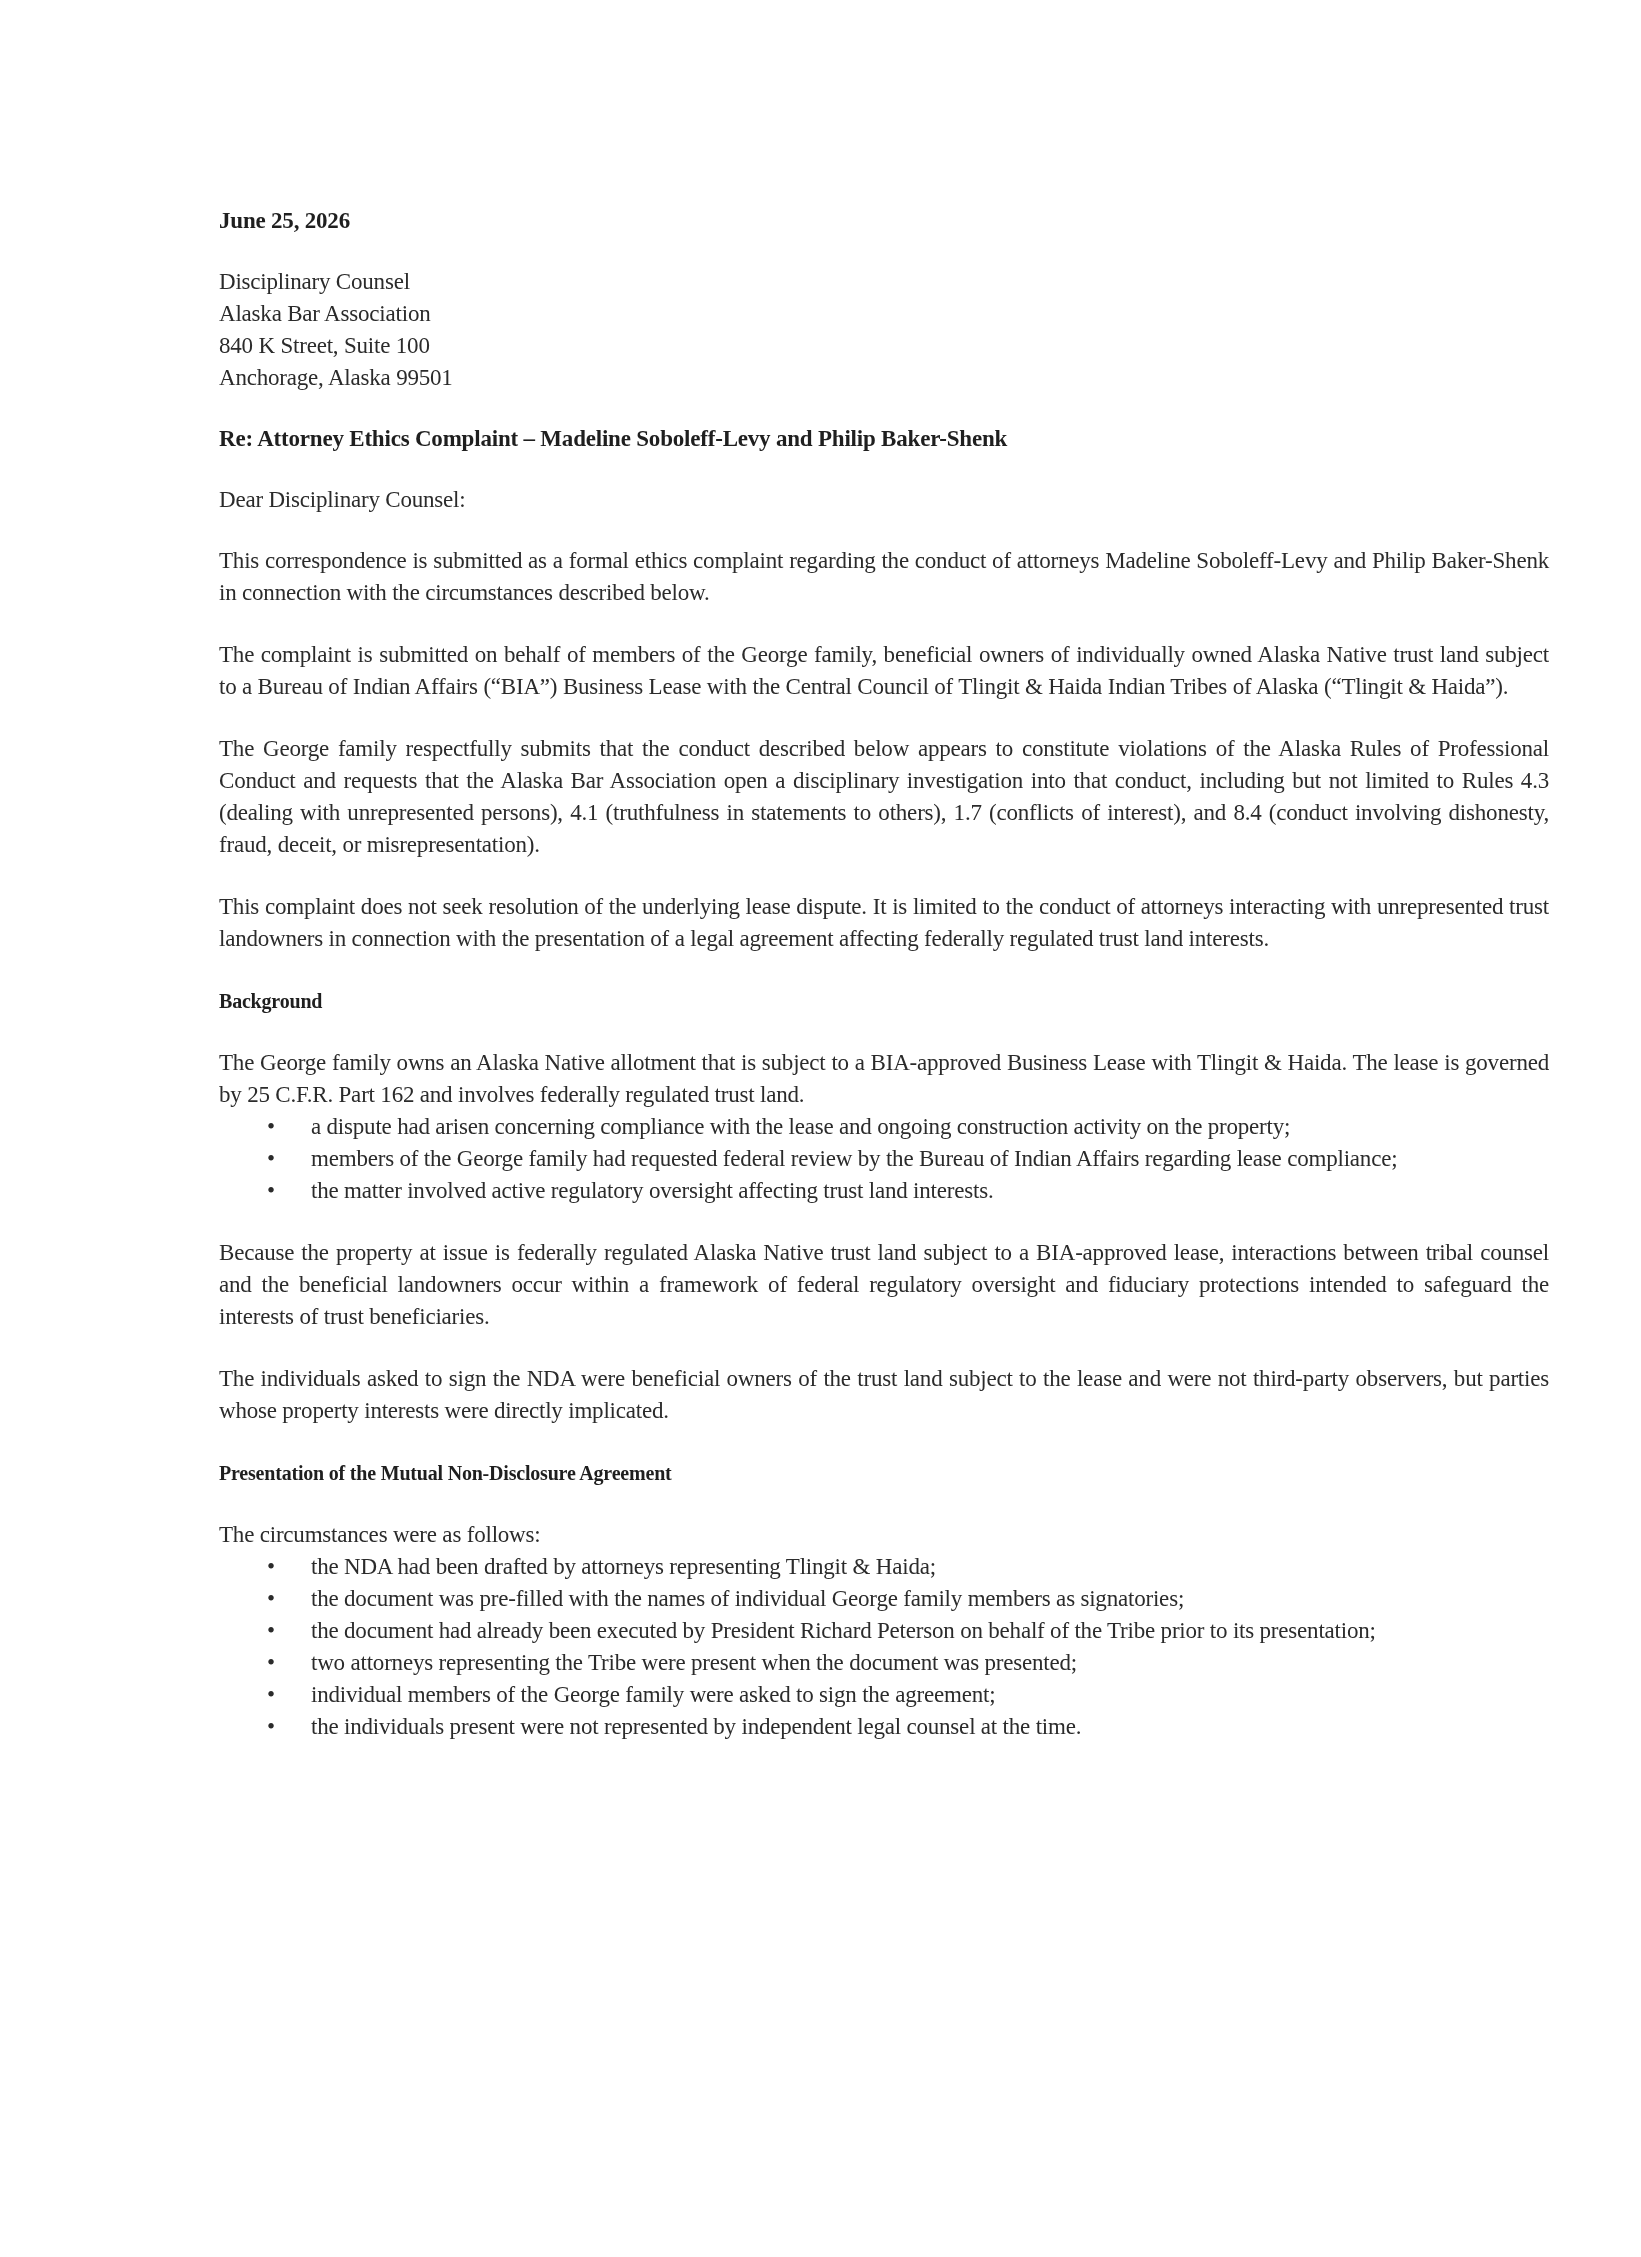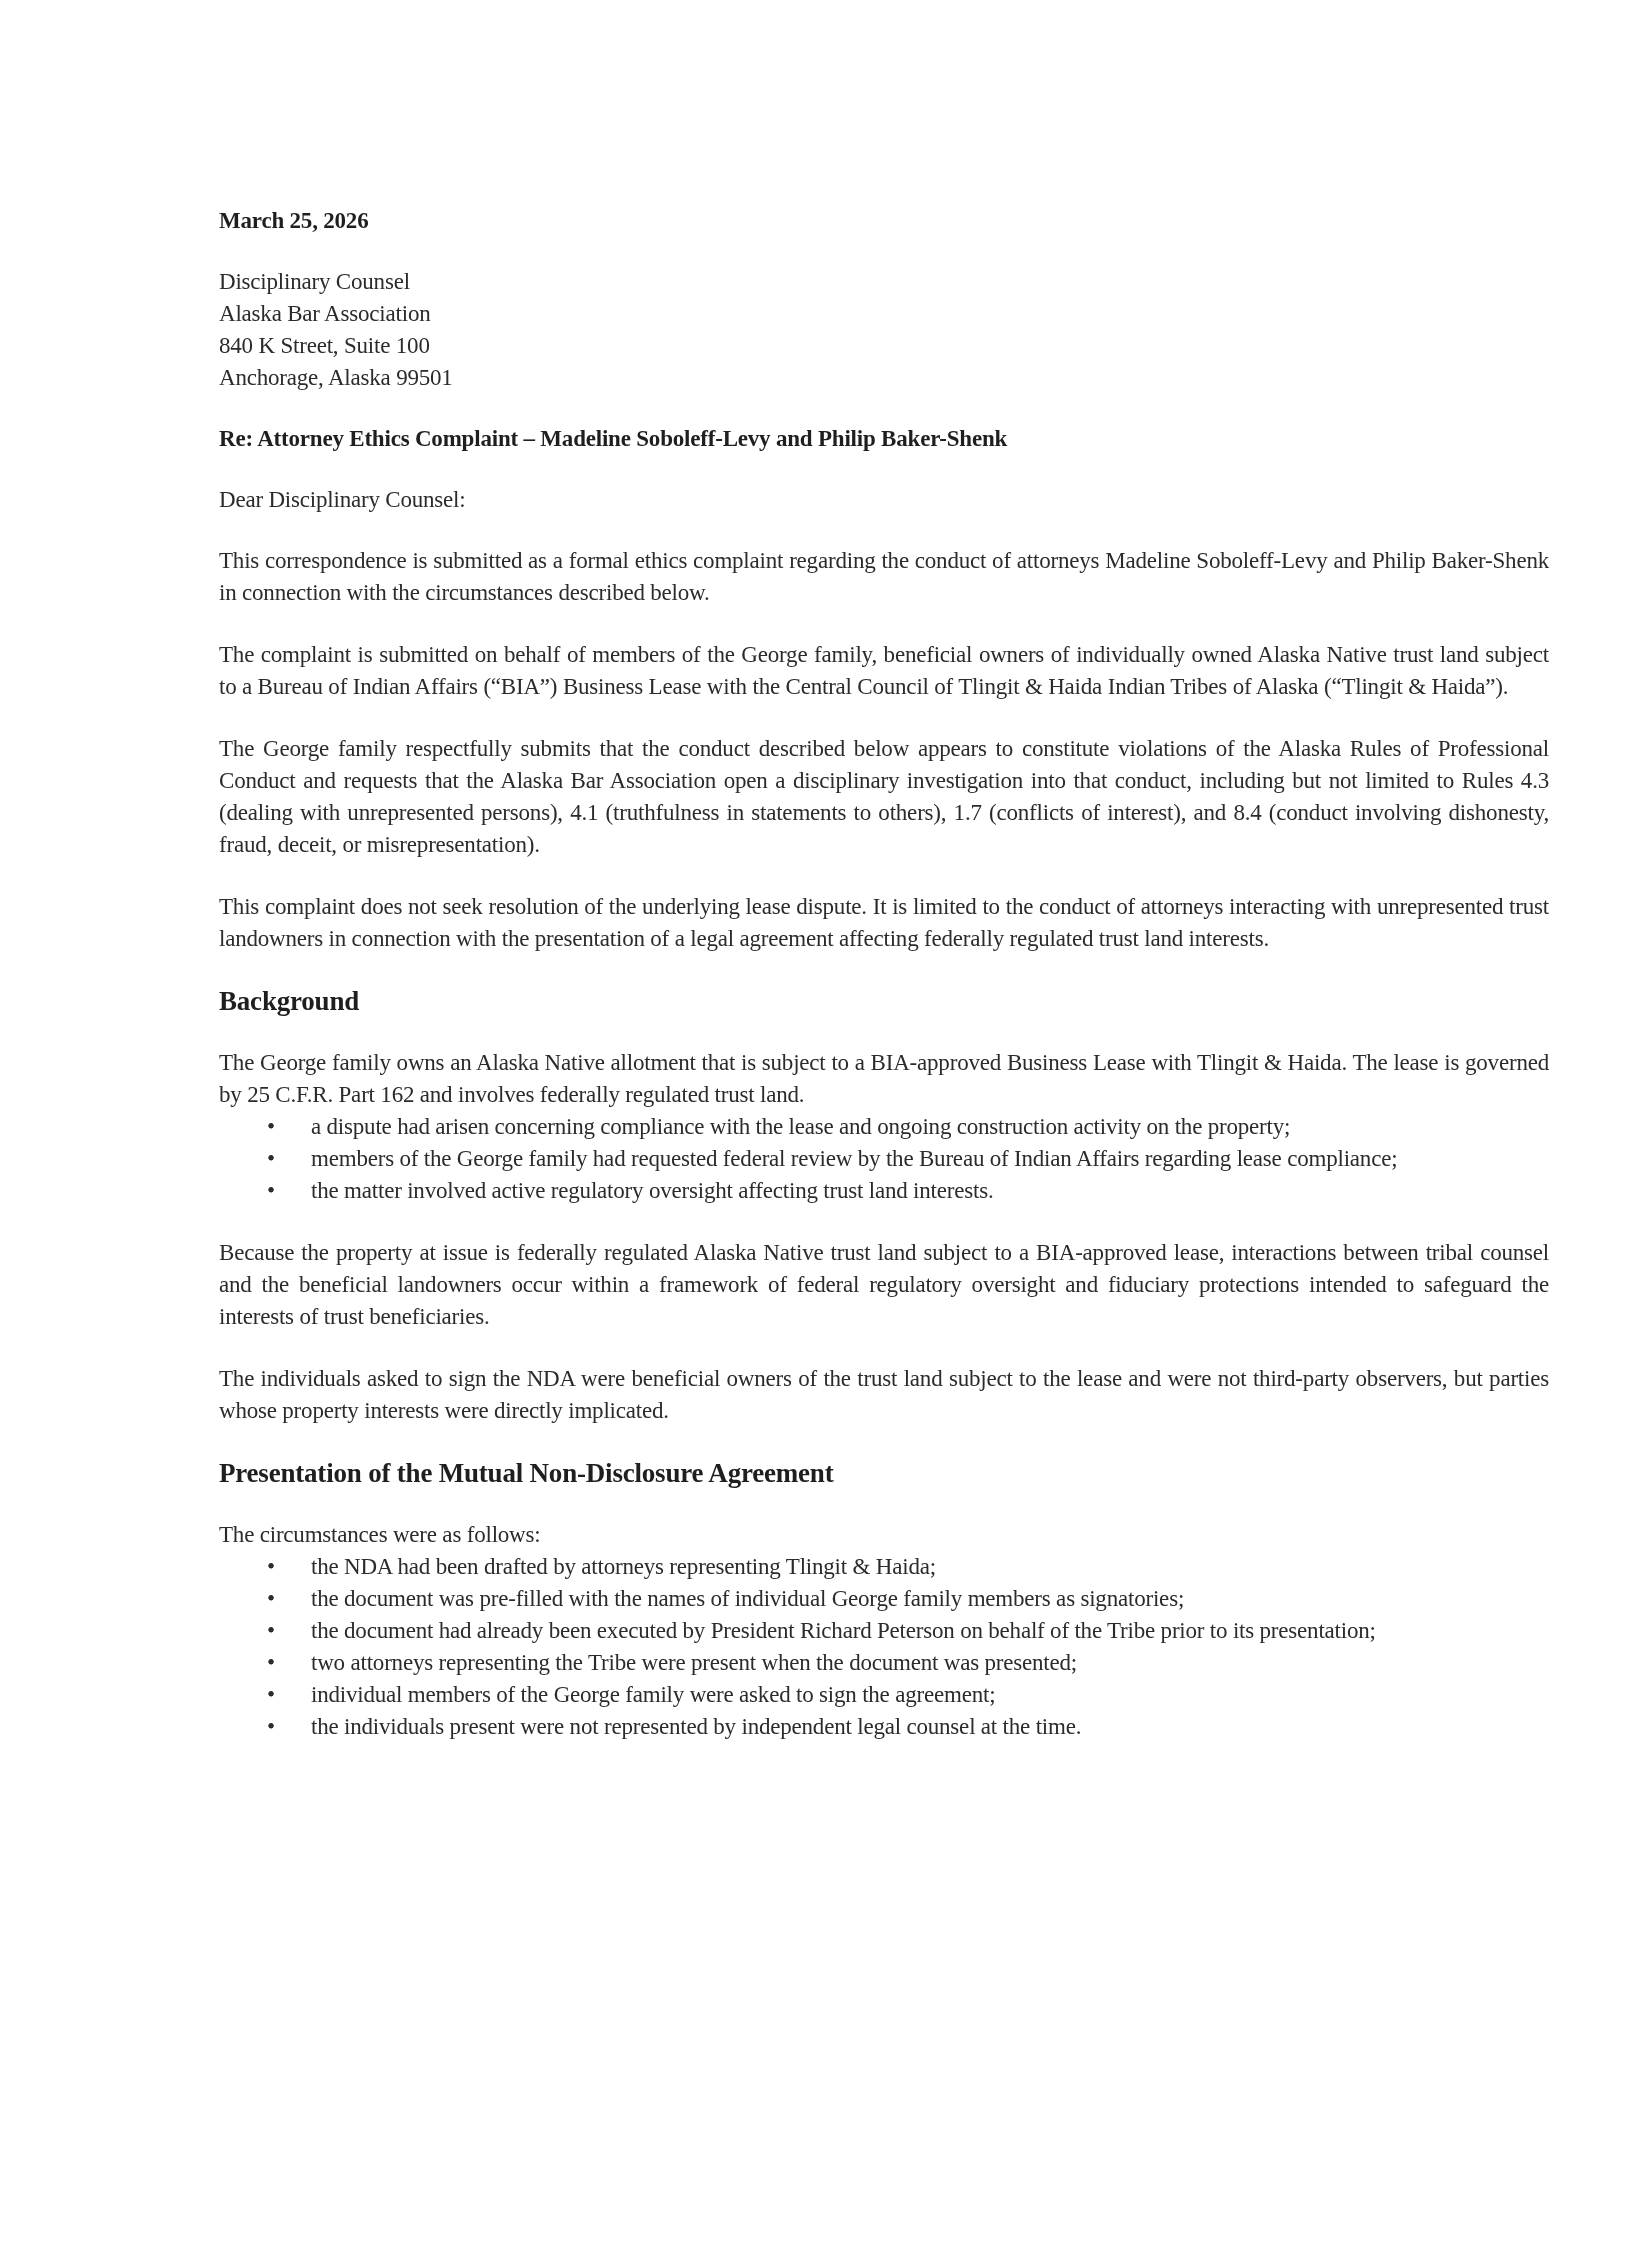--- a/index.html
+++ b/index.html
@@ -10,30 +10,30 @@
     color: #2b2b2b; letter-spacing: -0.2px;
   }
   .bold { font-weight: bold; color: #1f1f1f; }
   .date { margin: 0 0 29px 0; }
   .address div { margin: 0; }
   .address { margin-bottom: 29px; }
   .subject { margin-bottom: 29px; }
   .salutation { margin-bottom: 29px; }
   p { margin: 0 0 30px 0; text-align: justify; }
   p.nogap { margin-bottom: 0; }
-  h3 { font-size: 27px; line-height: 32px; margin: 0 0 30px 0; font-weight: bold; color: #1f1f1f; }
+  h3 { font-size: 20px; line-height: 32px; margin: 0 0 30px 0; font-weight: bold; color: #1f1f1f; }
   ul { list-style: none; margin: 0 0 30px 0; padding: 0; }
   ul li { position: relative; padding-left: 92px; }
   ul li .bullet { position: absolute; left: 48px; top: 0; }
 </style>
 </head>
 <body>
 
 <div class="page">
-  <div class="date bold">March 25, 2026</div>
+  <div class="date bold">June 25, 2026</div>
 
   <div class="address">
     <div>Disciplinary Counsel</div>
     <div>Alaska Bar Association</div>
     <div>840 K Street, Suite 100</div>
     <div>Anchorage, Alaska 99501</div>
   </div>
 
   <div class="subject bold">Re: Attorney Ethics Complaint – Madeline Soboleff-Levy and Philip Baker-Shenk</div>
 

